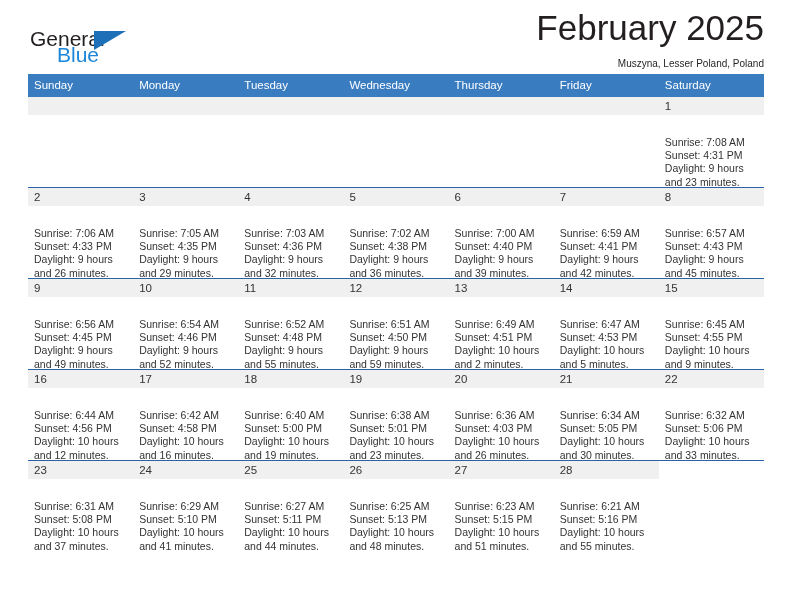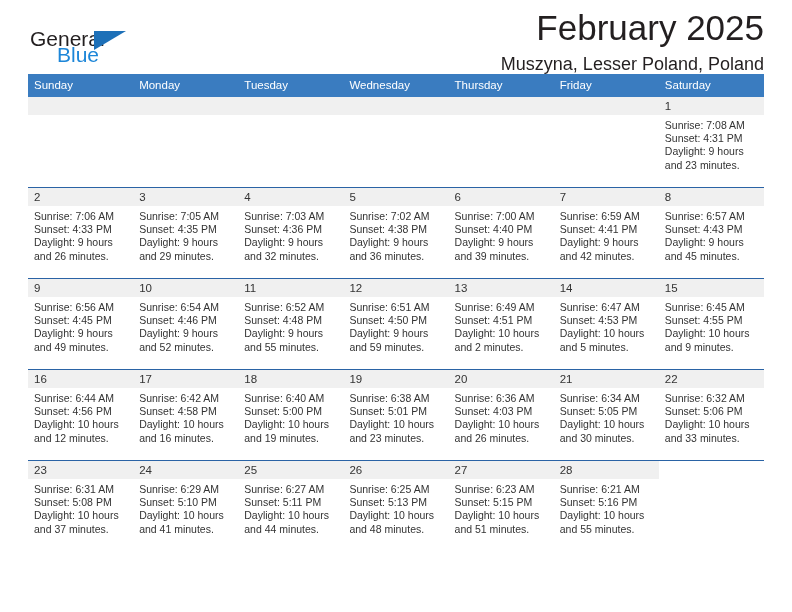--- a/index.html
+++ b/index.html
@@ -70,21 +70,21 @@
     padding-top: 0px;
   }
   .month-title {
     font-size: 35px;
     color: #231f20;
     line-height: 32px;
     font-weight: normal;
     margin: 0;
   }
   .location {
-    font-size: 18px;
+    font-size: 10px;
     color: #231f20;
     line-height: 20px;
     margin: 10px 0 0 0;
     font-weight: normal;
   }
 
   
   .calendar {
     width: 736px;
     border-collapse: collapse;
@@ -124,21 +124,21 @@
     font-size: 11.5px;
     color: #333333;
   }
   .cell.empty .daynum-band {
     background: #f0f0f0;
   }
   .cell.blank .daynum-band {
     background: transparent;
   }
   .details {
-    padding: 4px 6px 0 6px;
+    padding: 21px 6px 0 6px;
     font-size: 10.5px;
     line-height: 13.2px;
     color: #333333;
   }
   .details div { white-space: nowrap; }
 </style>
 </head>
 <body>
 
 <div class="page">

